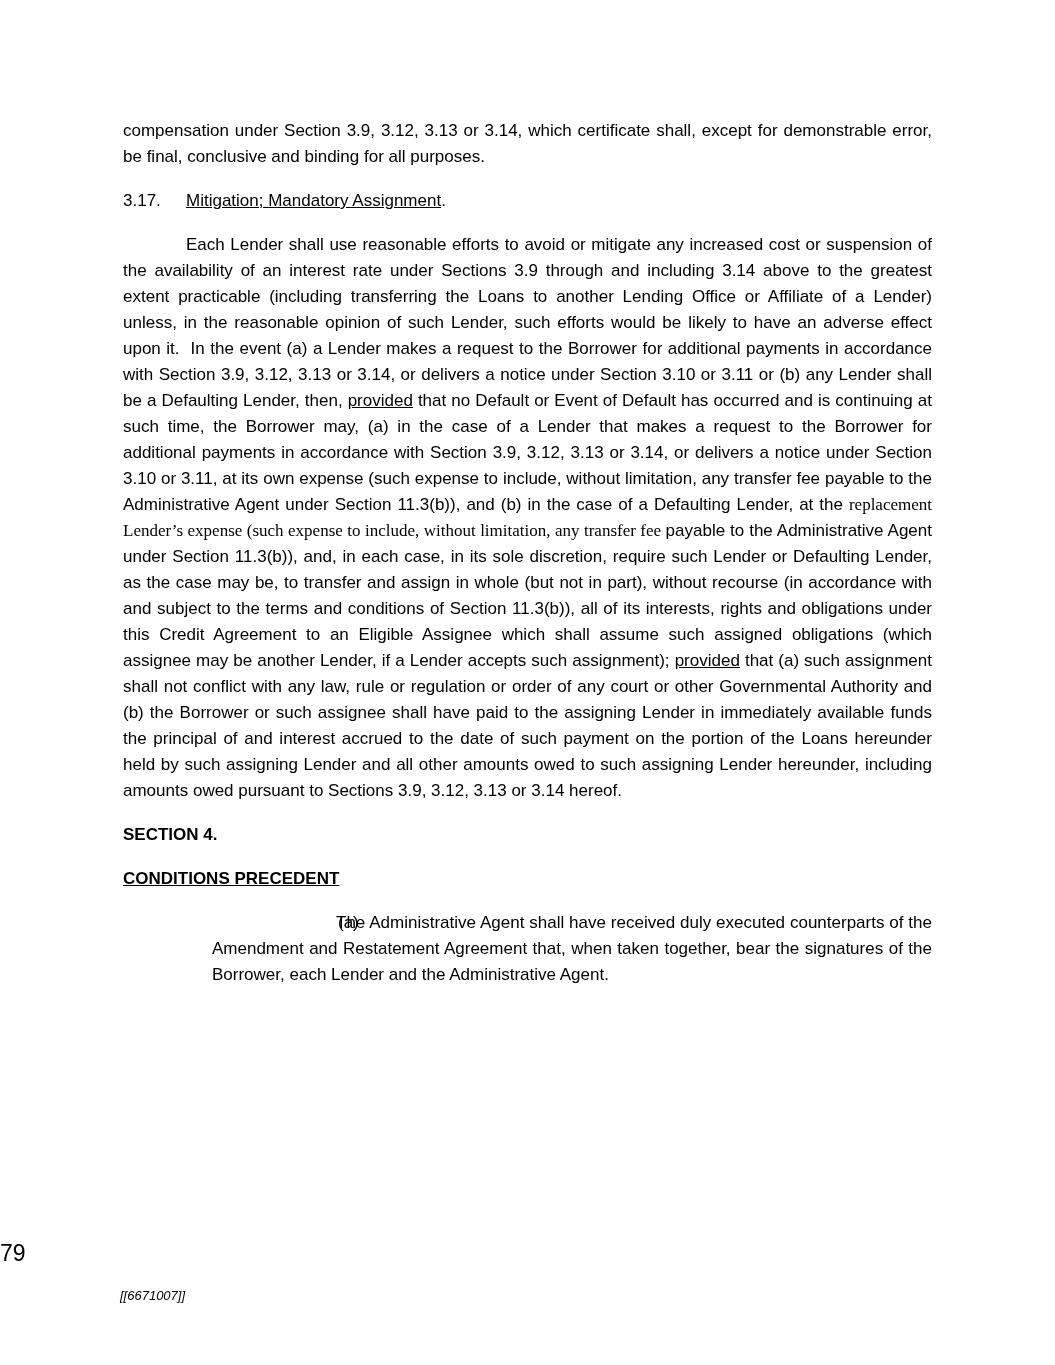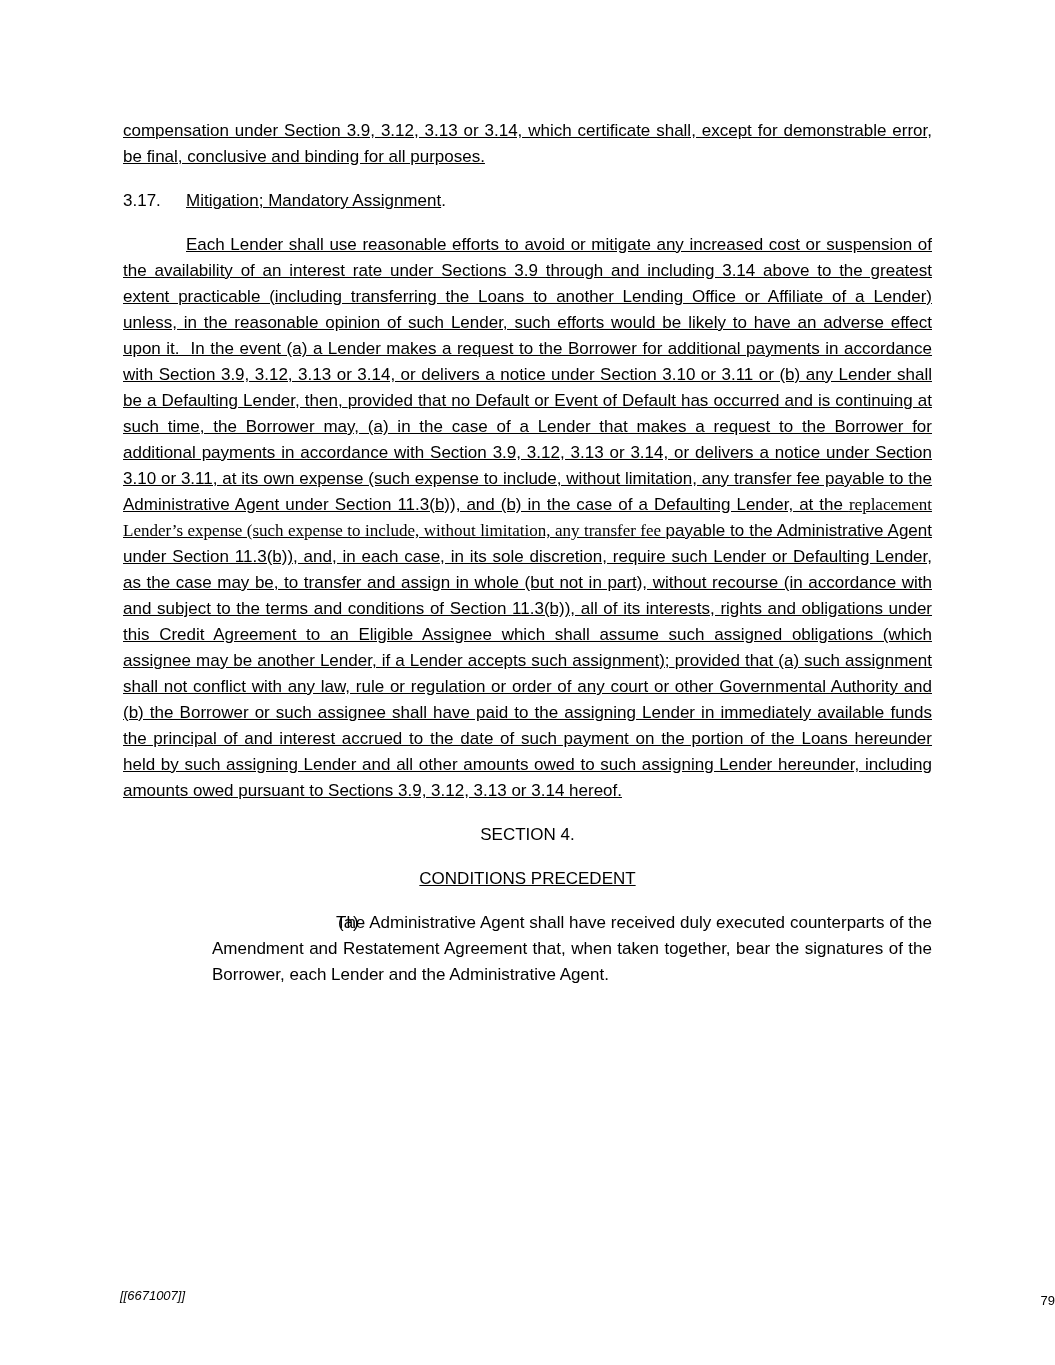--- a/index.html
+++ b/index.html
@@ -15,21 +15,20 @@
   .page {
     position: absolute;
     top: 0; left: 0; right: 0; bottom: 0;
     padding: 118px 123px 0 123px;
     font-size: 17px;
     line-height: 26px;
   }
   .para {
     text-align: justify;
     margin-bottom: 18px;
-    text-decoration: underline;
   }
   .indent { text-indent: 63px; }
   .heading {
     margin-bottom: 18px;
   }
   .hnum {
     display: inline-block;
     width: 63px;
   }
   .sub {
@@ -38,32 +37,31 @@
     text-align: justify;
     margin-bottom: 18px;
   }
   .sub .hlabel {
     display: inline-block;
     width: 61px;
   }
   .u { text-decoration: underline; }
   .serif { font-family: "Liberation Serif", "DejaVu Serif", serif; }
   .center {
-    text-align: center;
     margin-bottom: 18px;
+    font-weight: bold;
   }
   .page-number {
     position: absolute;
     top: 1240px;
     left: 0;
     width: 100%;
-    text-align: right;
-    font-size: 13px;
+    text-align: left;
+    font-size: 23px;
     line-height: 26px;
-    margin-top: 48px;
   }
   .footer-stamp {
     position: absolute;
     top: 1288px;
     left: 120px;
     font-size: 13px;
     line-height: 16px;
     font-style: italic;
   }
 </style>

